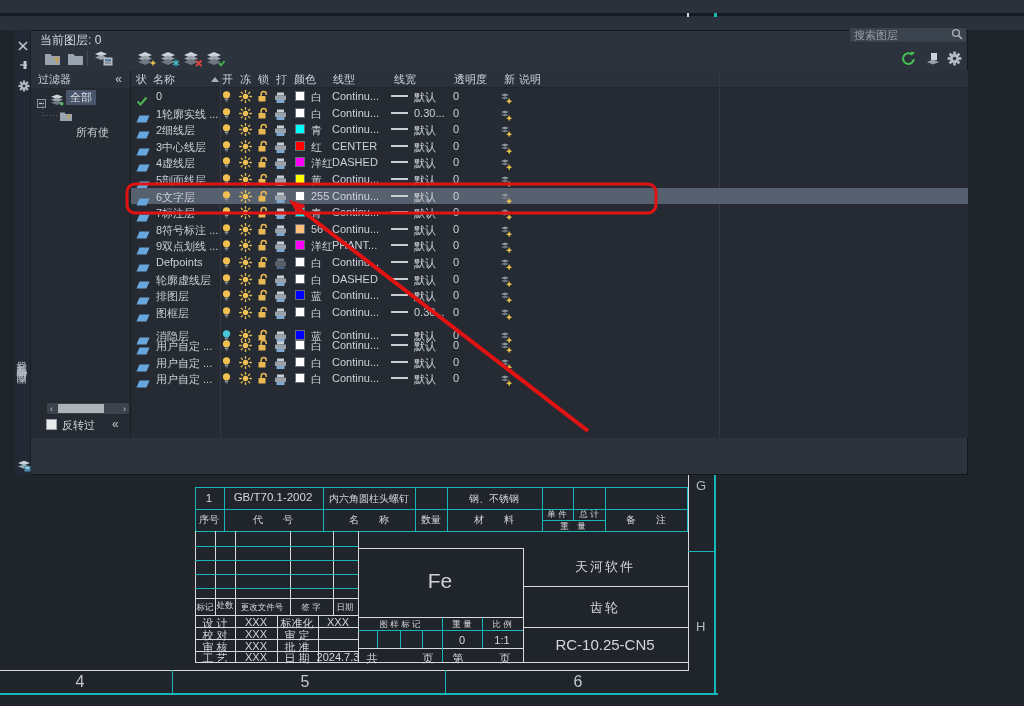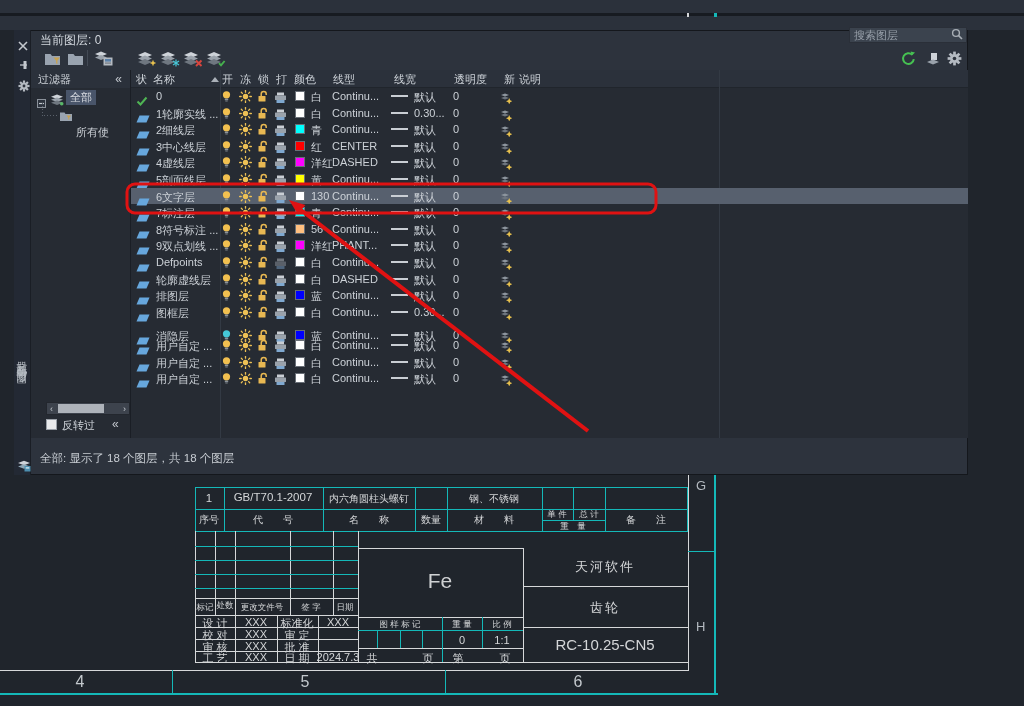--- a/index.html
+++ b/index.html
@@ -114,21 +114,21 @@
       <div class="abs" style="left: 714px; top: 475px; width: 2px; height: 220px; background: rgb(20, 184, 184);"></div>
       <div class="abs" style="left: 688px; top: 551px; width: 27px; height: 1px; background: rgb(20, 184, 184);"></div>
       <div class="abs" style="left: 0px; top: 693px; width: 718px; height: 2px; background: rgb(20, 184, 184);"></div>
       <div class="abs" style="left: 172px; top: 670px; width: 1px; height: 24px; background: rgb(20, 184, 184);"></div>
       <div class="abs" style="left: 445px; top: 670px; width: 1px; height: 24px; background: rgb(20, 184, 184);"></div>
       <div class="abs" style="left: 687px; top: 13px; width: 2px; height: 4px; background: rgb(214, 216, 218);"></div>
       <div class="abs" style="left: 714px; top: 13px; width: 3px; height: 4px; background: rgb(20, 184, 184);"></div>
     </div>
 
   <span class="tb t11" style="left:209px;top:492px;">1</span>
-  <span class="tb t11" style="left:273px;top:491px;">GB/T70.1-2007</span>
+  <span class="tb t11" style="left:273px;top:491px;">GB/T70.1-2002</span>
   <span class="tb t10" style="left:369px;top:492px;">内六角圆柱头螺钉</span>
   <span class="tb t10" style="left:494px;top:492px;">钢、不锈钢</span>
   <span class="tb t10" style="left:209px;top:513px;">序号</span>
   <span class="tb t10" style="left:273px;top:513px;">代　　号</span>
   <span class="tb t10" style="left:369px;top:513px;">名　　称</span>
   <span class="tb t10" style="left:431px;top:513px;">数量</span>
   <span class="tb t10" style="left:494px;top:513px;">材　　料</span>
   <span class="tb t8" style="left:557px;top:509px;">单 件</span>
   <span class="tb t8" style="left:589px;top:509px;">总 计</span>
   <span class="tb t8" style="left:573px;top:521px;">重　量</span>
@@ -604,21 +604,21 @@
             <rect x="1.5" y="6" width="7" height="5.5" rx="0.6" fill="#e8b852"></rect>
           </svg></span>
         <span class="ci" style="left:143px;top:2px"><svg width="13" height="12" viewBox="0 0 13 12" xmlns="http://www.w3.org/2000/svg">
             <g>
               <rect x="3" y="0.5" width="7" height="3" fill="#c9ced4"></rect>
               <rect x="1" y="3.5" width="11" height="4.5" rx="0.5" fill="#9aa2ab"></rect>
               <rect x="2.5" y="8" width="8" height="3" fill="#7fa8d0"></rect>
             </g>
           </svg></span>
         <span class="sw" style="background:#ffffff"></span>
-        <span class="ct" style="left:180px">130</span>
+        <span class="ct" style="left:180px">255</span>
         <span class="ct" style="left:201px">Continu...</span>
         <span class="lwdash"></span>
         <span class="ct" style="left:283px">默认</span>
         <span class="ct" style="left:322px">0</span>
         <span class="ci" style="left:368px;top:2px"><svg width="13" height="13" viewBox="0 0 13 13" xmlns="http://www.w3.org/2000/svg">
             <path d="M2 4 L6 2.4 L10 4 L6 5.6 Z" fill="#8d959e"></path>
             <path d="M2 7 L6 5.4 L10 7 L6 8.6 Z" fill="#6e767f"></path>
             <path d="M10.2 6.999999999999999 l0.95 2.25 2.25 0.95 -2.25 0.95 -0.95 2.25 -0.95 -2.25 -2.25 -0.95 2.25 -0.95 Z" fill="#e8c14e"></path>
           </svg></span>
       </div>
@@ -1131,21 +1131,20 @@
     </div>
 
   <div class="abs" id="fscroll">
     <span class="ar" style="left:3px;">‹</span>
     <span class="ar" style="right:3px;">›</span>
   </div>
   <div class="abs" id="fthumb"></div>
   <div class="abs" id="invchk"></div>
   <span class="abs" id="invlab">反转过</span>
   <span class="abs" id="invcol">«</span>
-  <span class="abs" id="statusbar">全部: 显示了 18 个图层，共 18 个图层</span>
 
   <svg class="abs" id="anno" xmlns="http://www.w3.org/2000/svg">
     <rect x="127" y="184" width="529" height="29" rx="8" fill="none" stroke="#e01212" stroke-width="3"></rect>
     <line x1="588" y1="431" x2="301" y2="210" stroke="#e01212" stroke-width="4"></line>
     <polygon points="289,200 305.4,205 298,214.6" fill="#e01212"></polygon>
   </svg>
 <span class="tb t8" style="left: 205px; top: 602px;">标记</span>
     <span class="tb t8" style="left: 225px; top: 600px;">处数</span>
     <span class="tb t8" style="left: 262px; top: 602px;">更改文件号</span>
     <span class="tb t8" style="left: 311px; top: 602px;">签 字</span>

